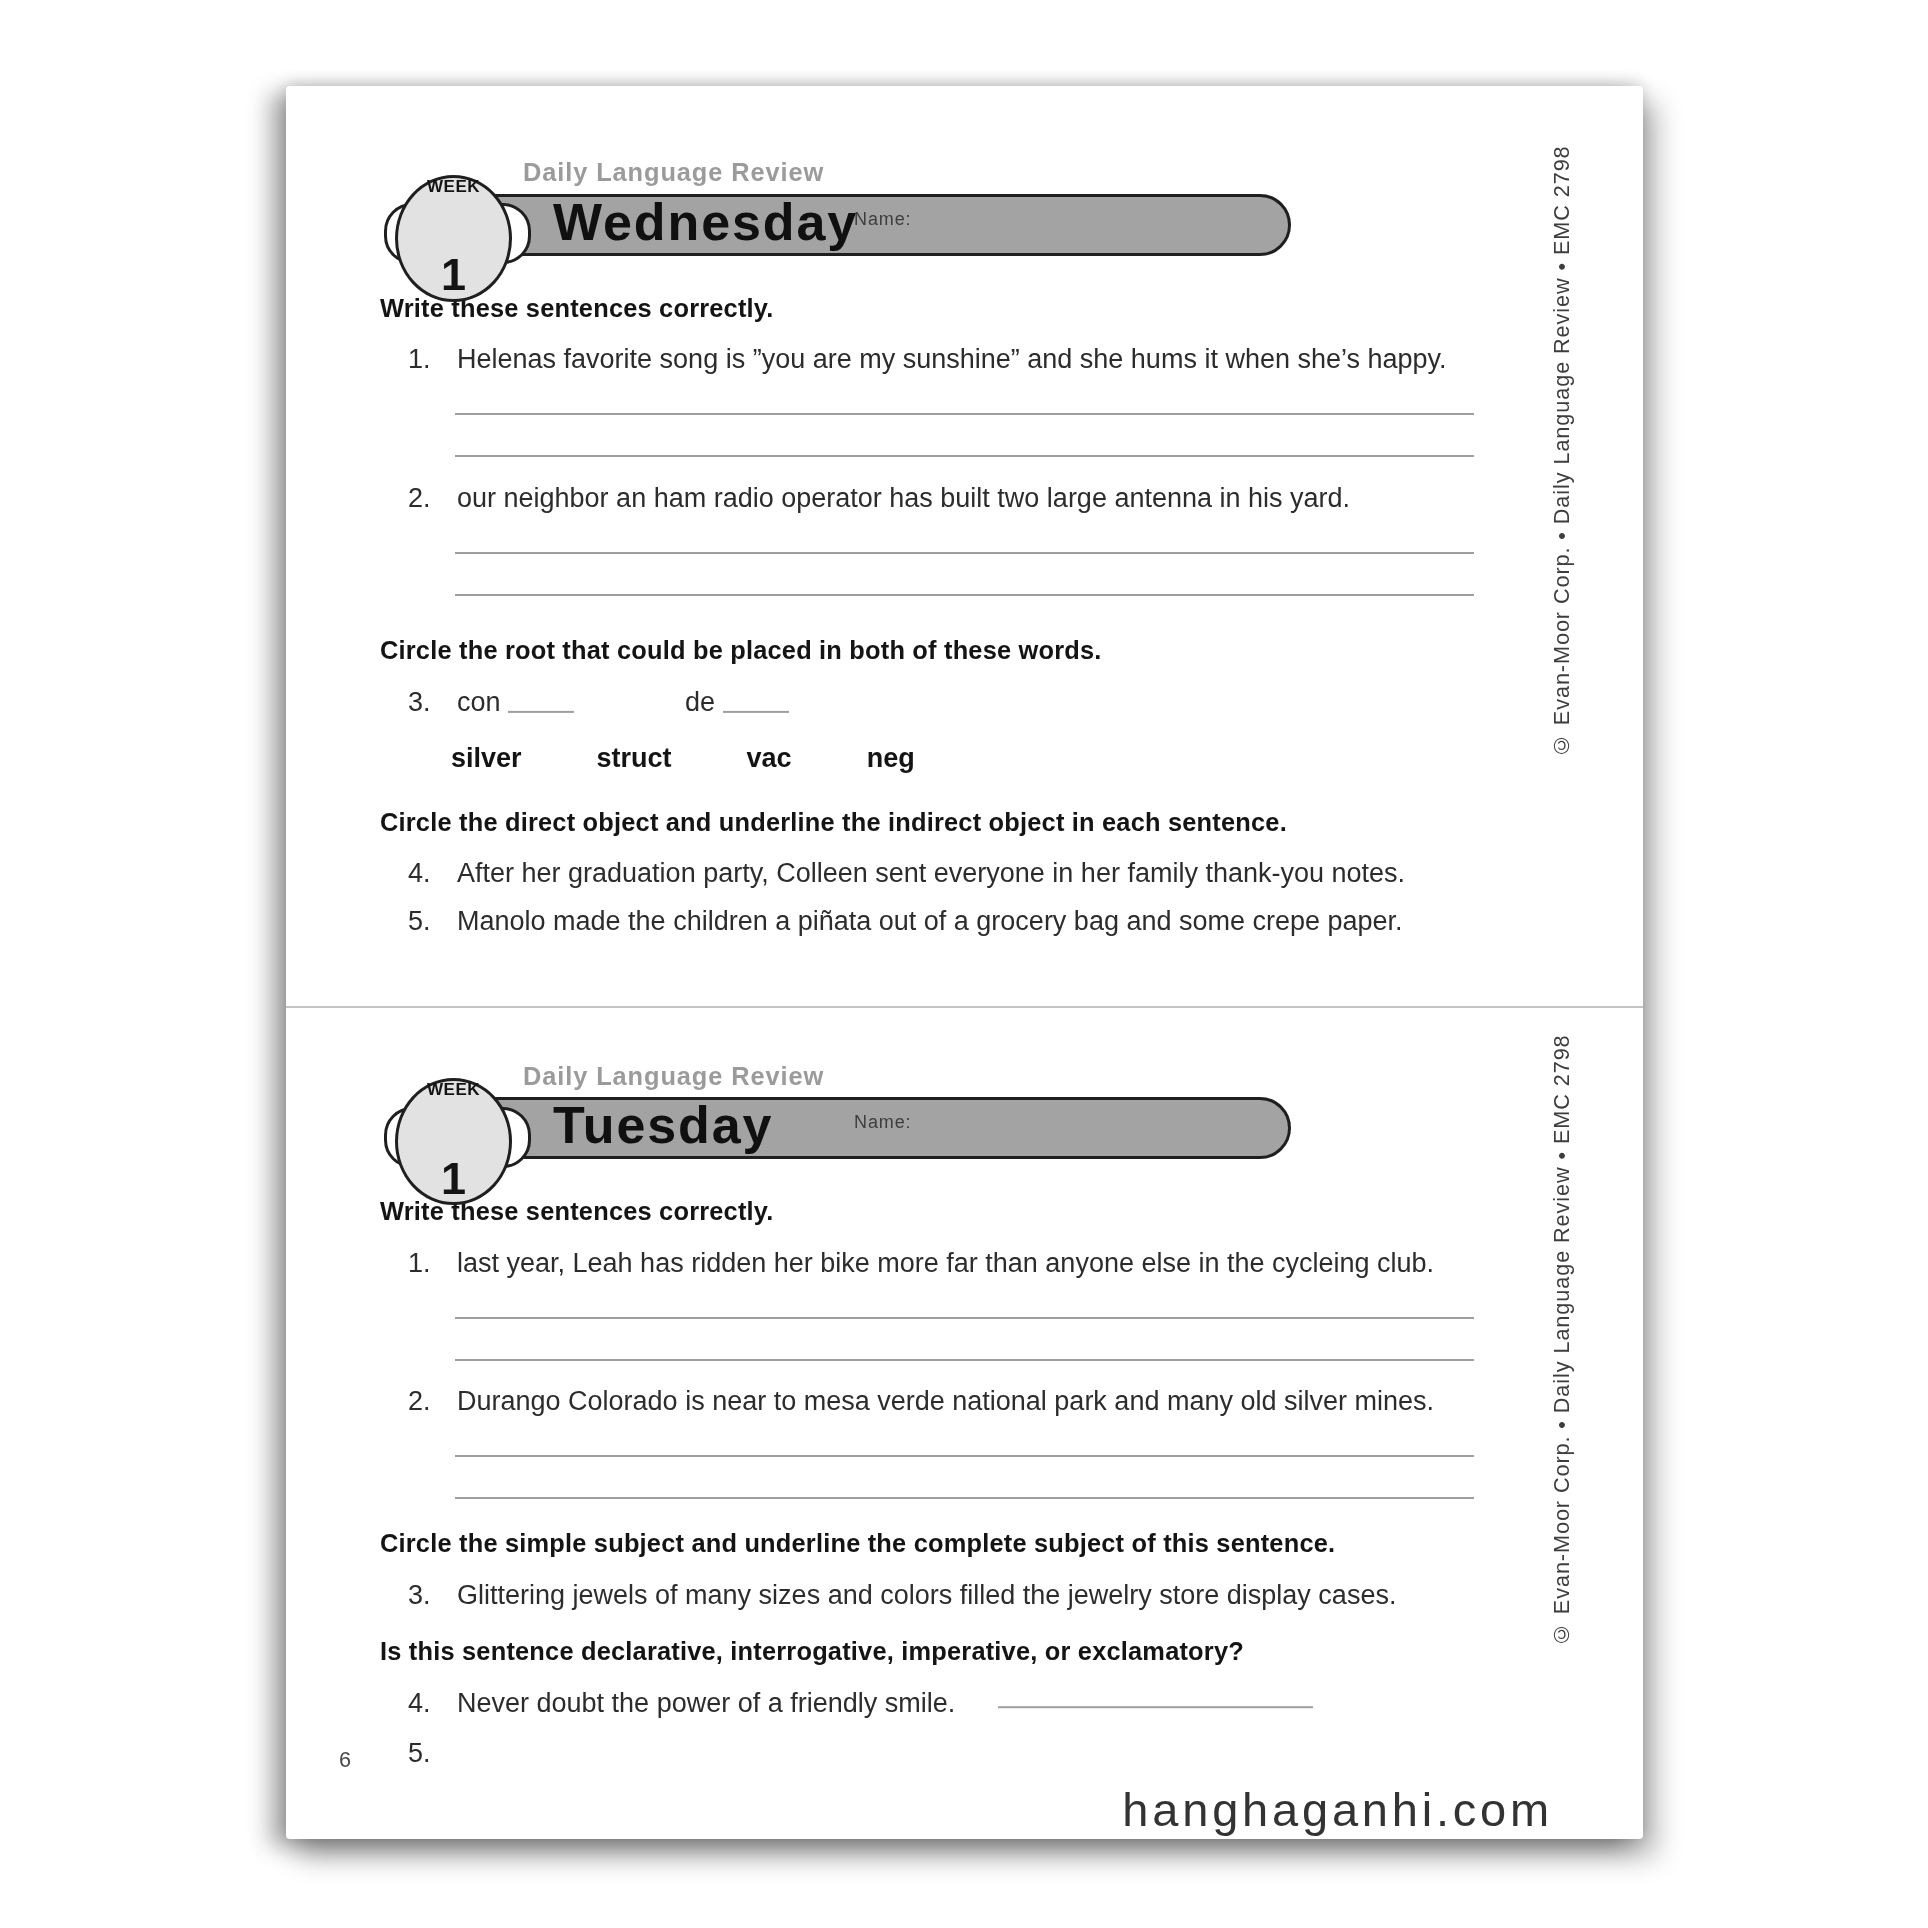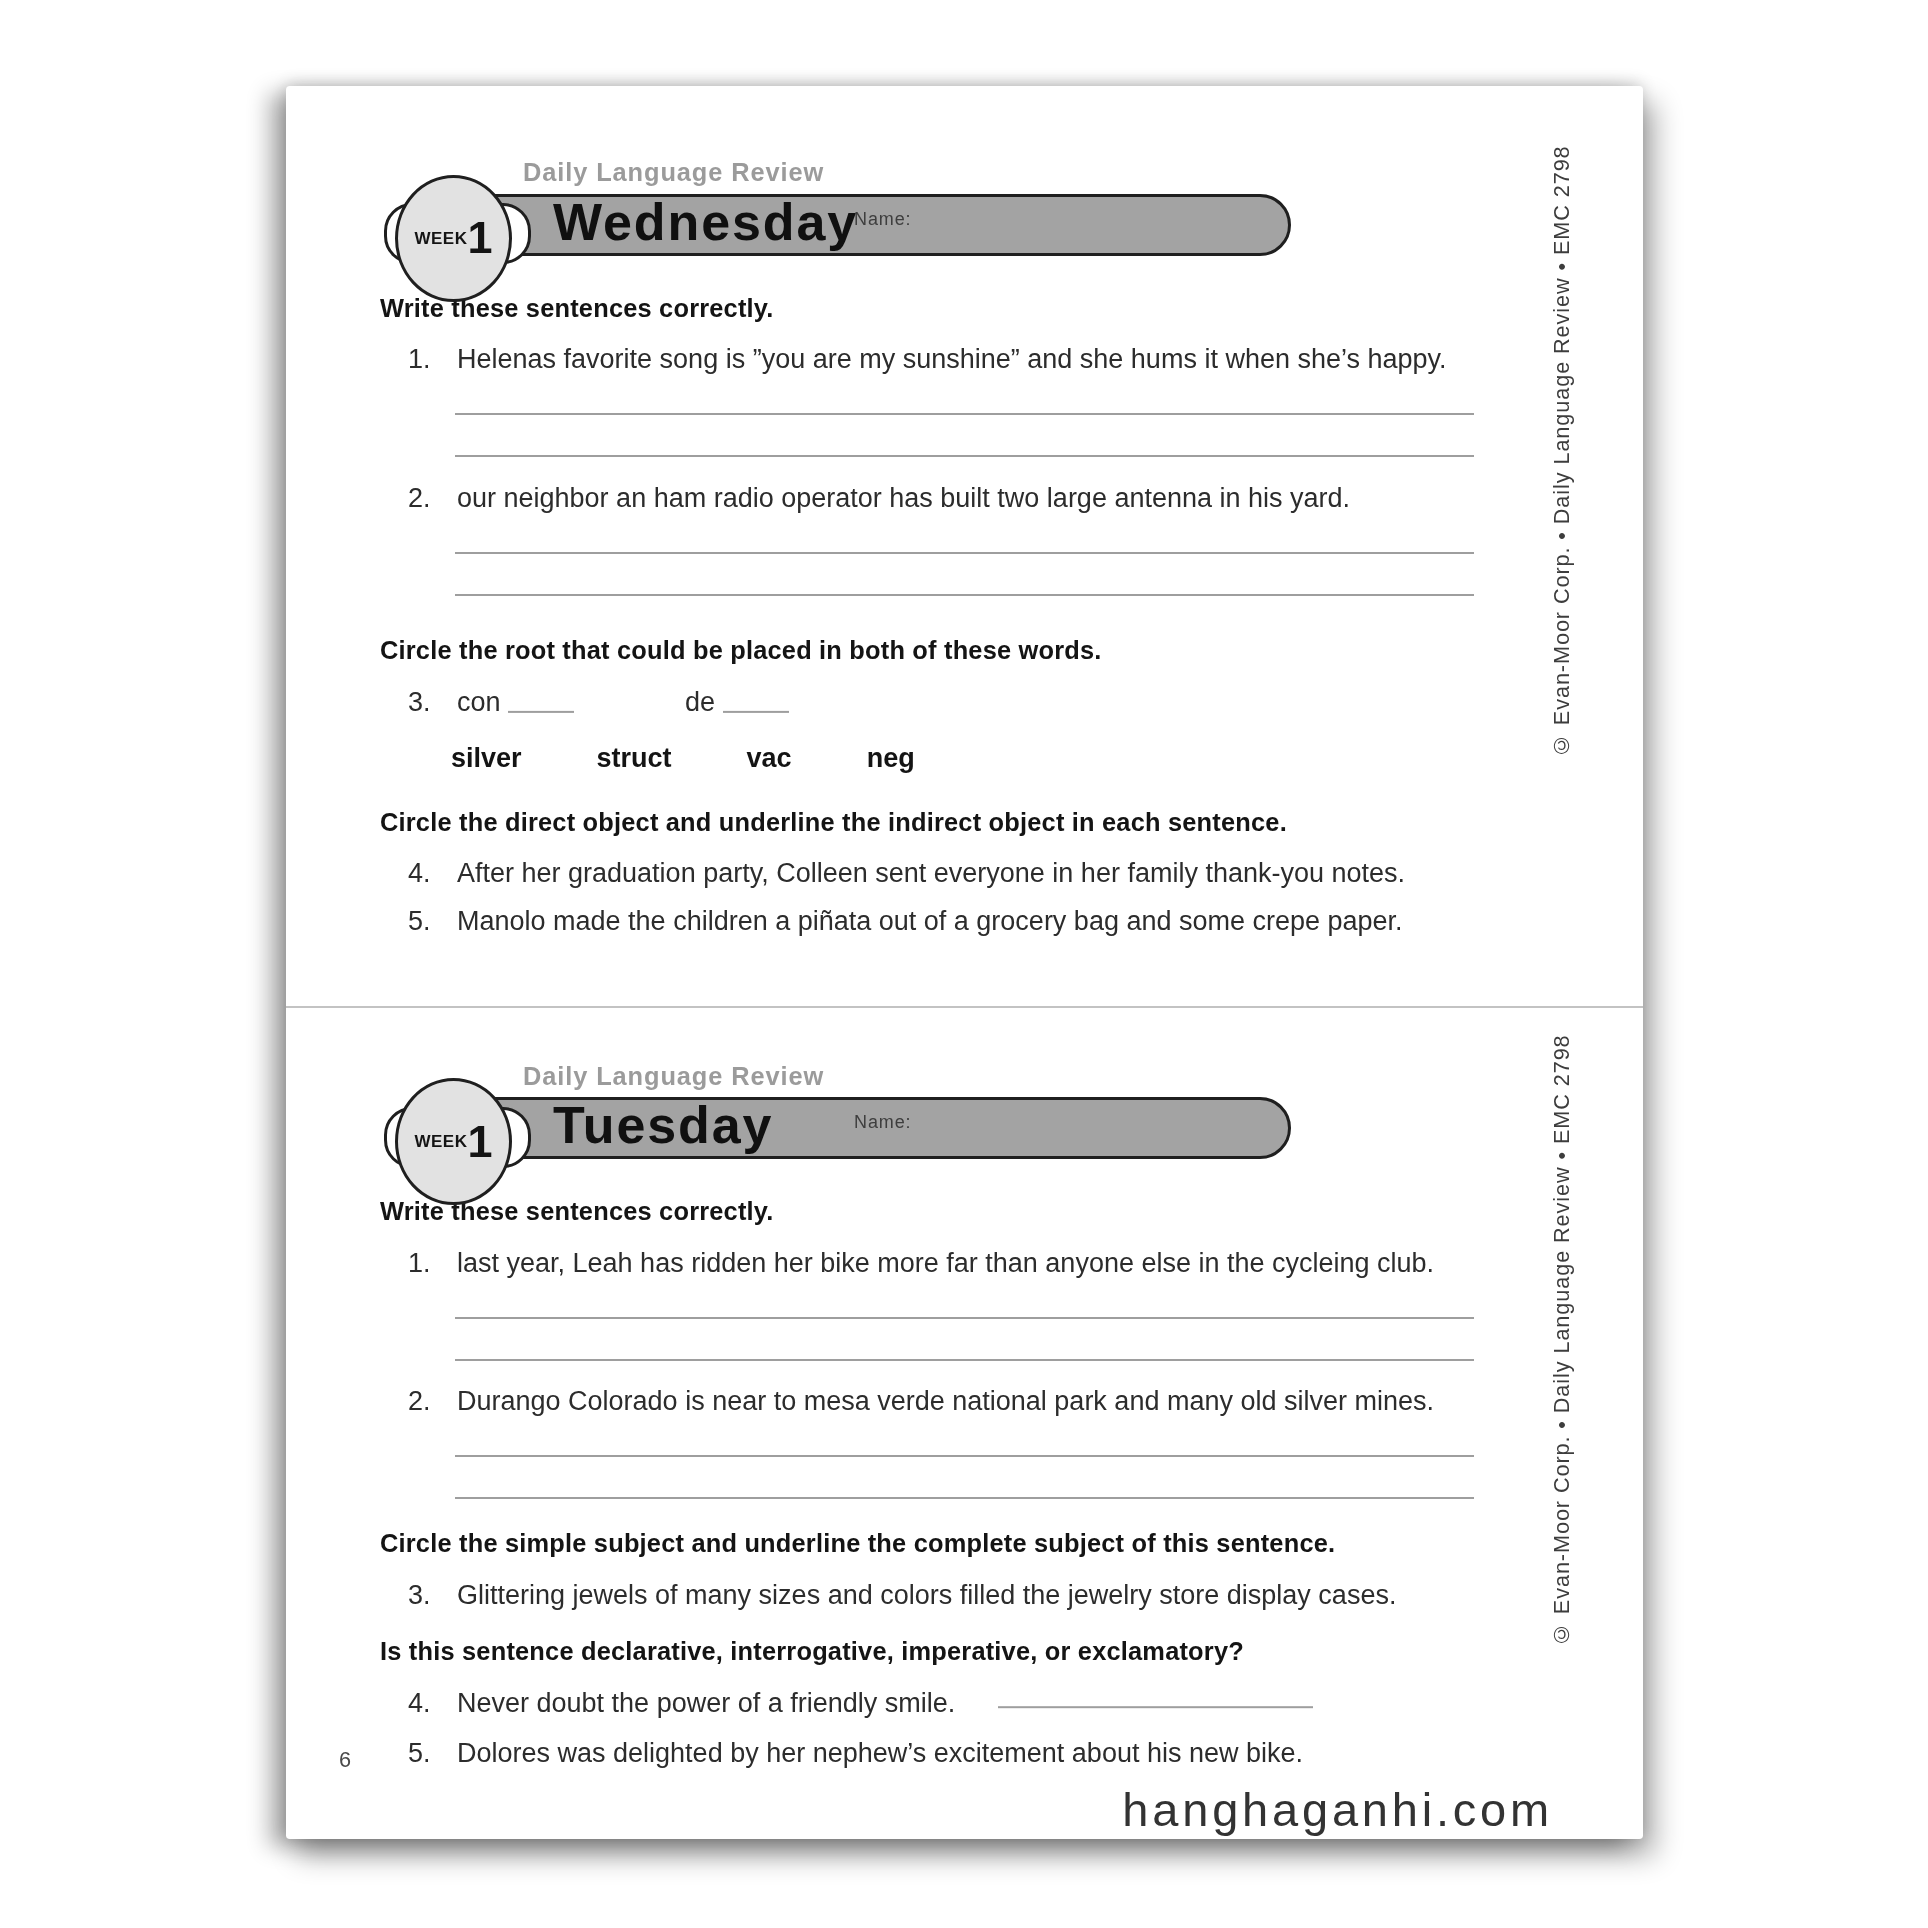--- a/index.html
+++ b/index.html
@@ -27,21 +27,21 @@
     position:relative;margin-left:17px;height:56px;background:#a3a3a3;
     border:3.8px solid #1f1f1f;border-radius:32px;z-index:1;
   }
   .banner::before{
     content:"";position:absolute;left:-16px;top:6.6px;width:141px;height:55px;
     border:3.8px solid #1f1f1f;border-radius:28px;z-index:-1;background:#fff;
   }
   .week-badge{
     position:absolute;left:15px;top:-19px;width:111px;height:121px;
     background:#e2e2e2;border:3.8px solid #1f1f1f;border-radius:50%;
-    display:flex;align-items:center;justify-content:center;
+    display:flex;flex-direction:column;align-items:center;justify-content:space-between;
     z-index:2;
   }
   .week-label{font-size:17px;font-weight:bold;color:#141414;letter-spacing:0.5px;line-height:1;}
   .week-num{font-size:45px;font-weight:bold;color:#141414;line-height:1.05;}
   .day-title{
     position:absolute;left:153px;top:50%;transform:translateY(-55%);
     font-size:52px;font-weight:bold;letter-spacing:1.9px;color:#101010;white-space:nowrap;
   }
   .name-label{position:absolute;left:454px;top:12px;font-size:18px;color:#3e3e3e;letter-spacing:0.9px;}
 
@@ -190,21 +190,20 @@
 
     <div class="q">
       <span class="q-num">4.</span>
       <span class="q-text">Never doubt the power of a friendly smile.</span>
       <span class="answer-line"></span>
     </div>
 
 
     <div class="q" style="margin-top:19px;">
       <span class="q-num">5.</span>
-      <span class="q-text">Dolores was delighted by her nephew’s excitement about his new bike.</span>
     </div>
 
     <div class="side-copy">© Evan-Moor Corp. • Daily Language Review • EMC 2798</div>
   </section>
 
   <div class="page-number">6</div>
   <div class="watermark">hanghaganhi.com</div>
 </div>
 
 

